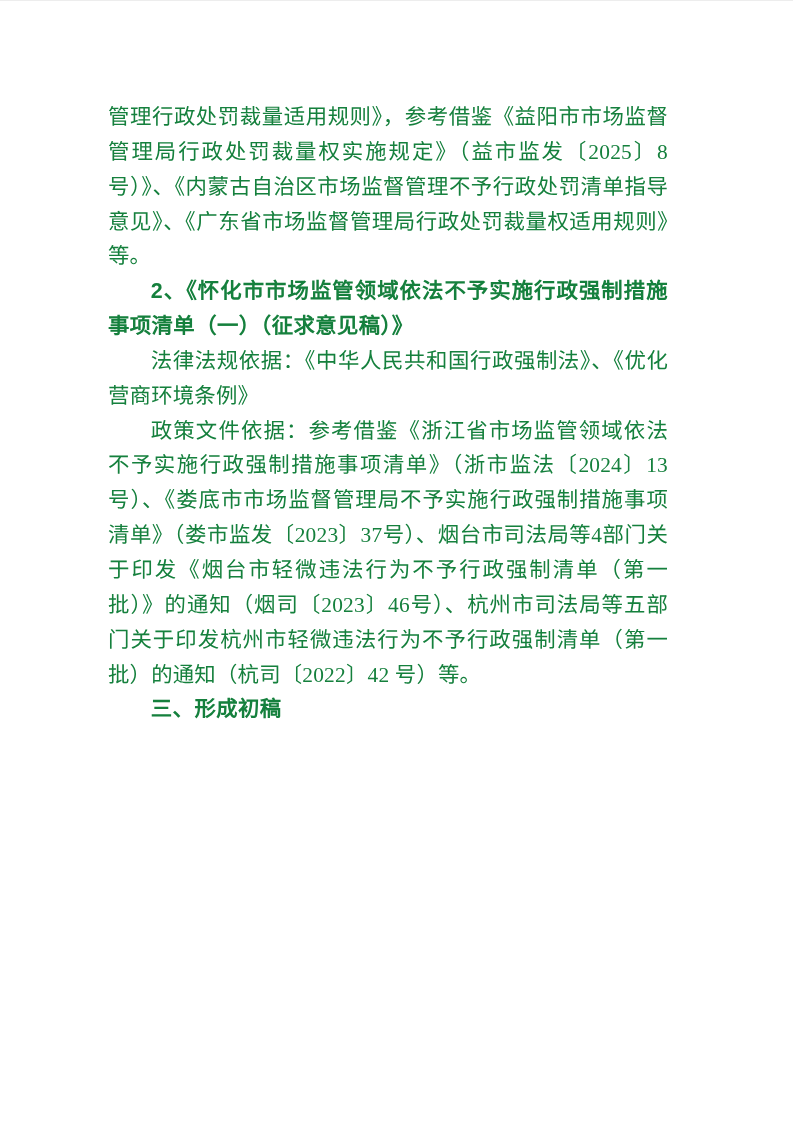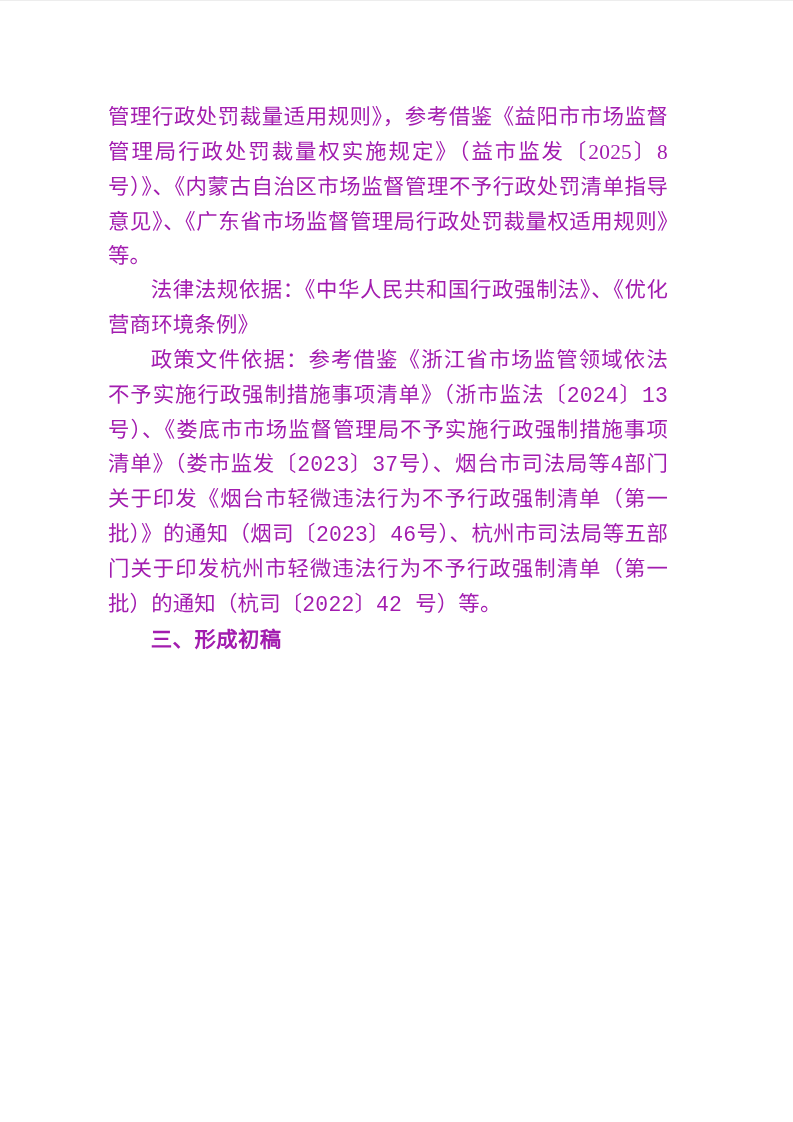--- a/index.html
+++ b/index.html
@@ -28,35 +28,35 @@
     text-align: justify;
     text-justify: inter-character;
     letter-spacing: 0.2px;
   }
   .content p {
     margin: 0;
     padding: 0;
   }
   .para-indent {
     text-indent: 2em;
-    font-family: Liberation Mono, monospace;
   }
   .para-bold {
     font-weight: bold;
     font-family: "Liberation Sans", "DejaVu Sans", sans-serif;
     letter-spacing: 0.4px;
   }
   .justify-last {
     text-align-last: justify;
   }
 </style>
 </head>
 <body>
 
-<main class="page" style="color: #a21caf; background: rgb(255, 255, 255);">
+<main class="page" style="color: #15803d; background: rgb(255, 255, 255);">
   <section class="content" id="doc-body">
 
   <p>管理行政处罚裁量适用规则》，参考借鉴《益阳市市场监督管理局行政处罚裁量权实施规定》（益市监发〔2025〕8 号）》、《内蒙古自治区市场监督管理不予行政处罚清单指导意见》、《广东省市场监督管理局行政处罚裁量权适用规则》等。</p>
+      <p class="para-indent para-bold">2、《怀化市市场监管领域依法不予实施行政强制措施事项清单（一）（征求意见稿）》</p>
       <p class="para-indent">法律法规依据：《中华人民共和国行政强制法》、《优化营商环境条例》</p>
       <p class="para-indent">政策文件依据：参考借鉴《浙江省市场监管领域依法不予实施行政强制措施事项清单》（浙市监法〔2024〕13 号）、《娄底市市场监督管理局不予实施行政强制措施事项清单》（娄市监发〔2023〕37号）、烟台市司法局等4部门关于印发《烟台市轻微违法行为不予行政强制清单（第一批）》的通知（烟司〔2023〕46号）、杭州市司法局等五部门关于印发杭州市轻微违法行为不予行政强制清单（第一批）的通知（杭司〔2022〕42 号）等。</p>
       <p class="para-indent para-bold">三、形成初稿</p>
     </section>
 </main>
 
 </body></html>

